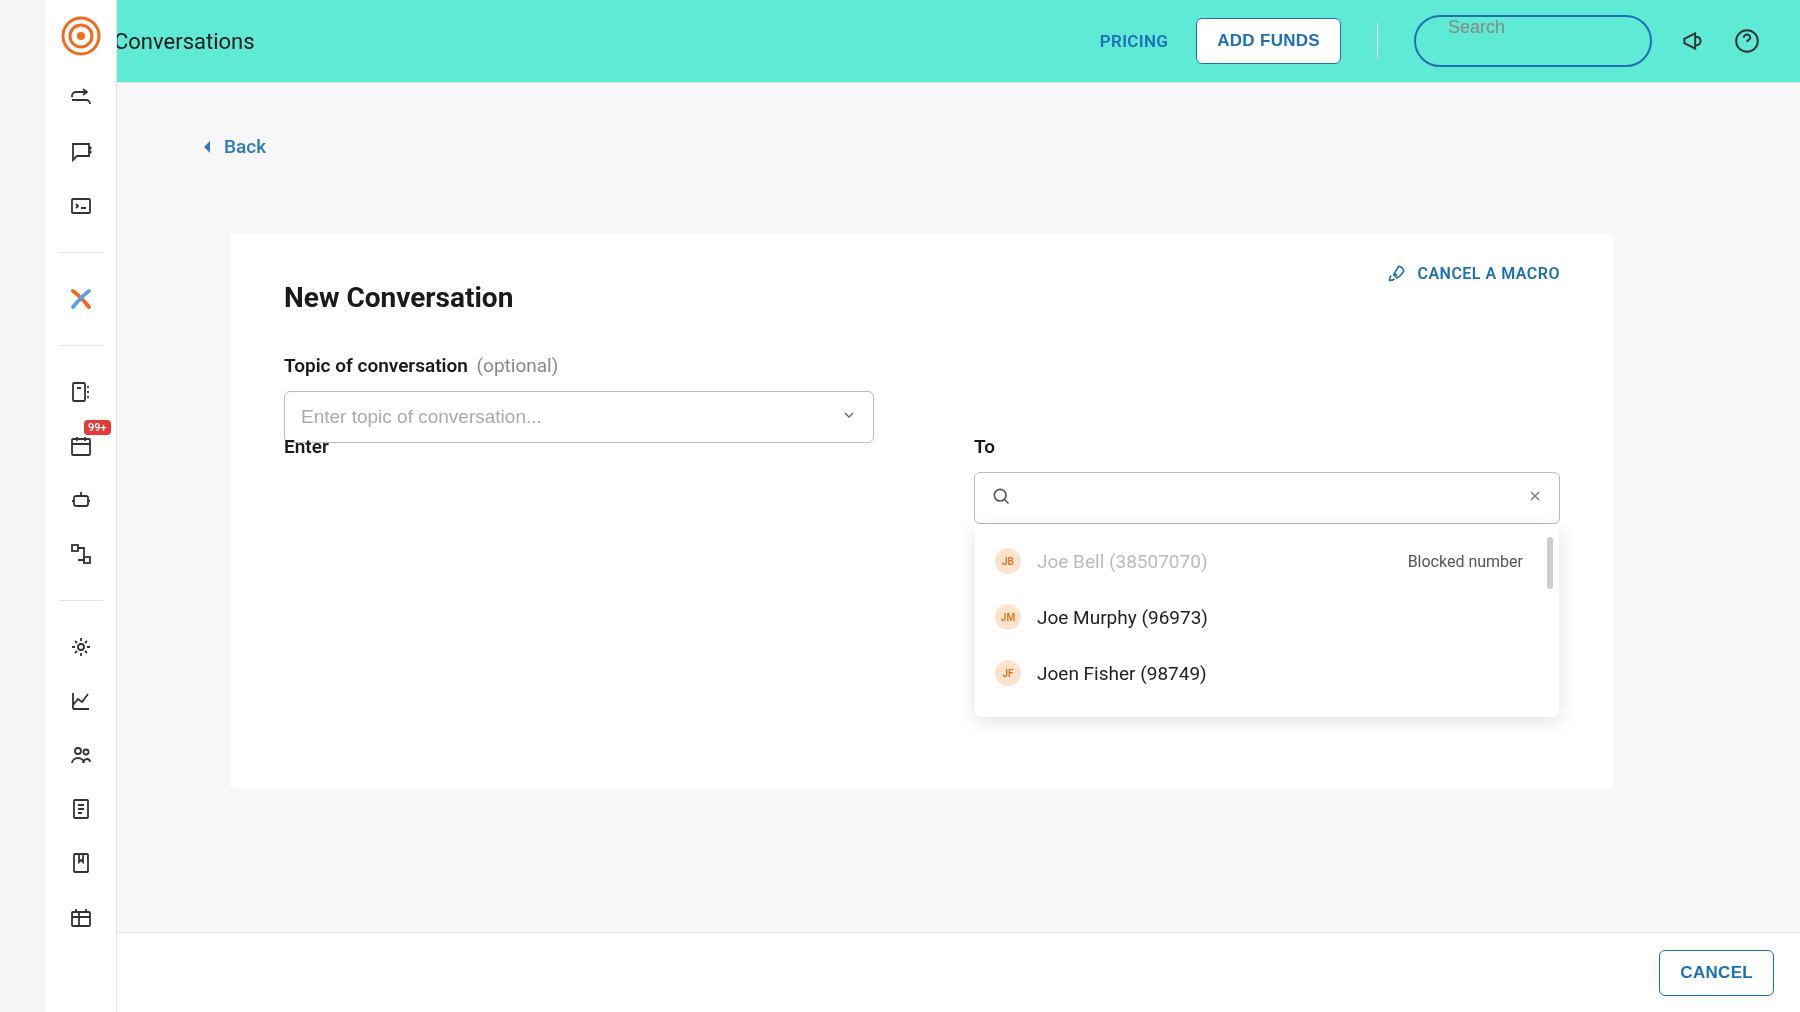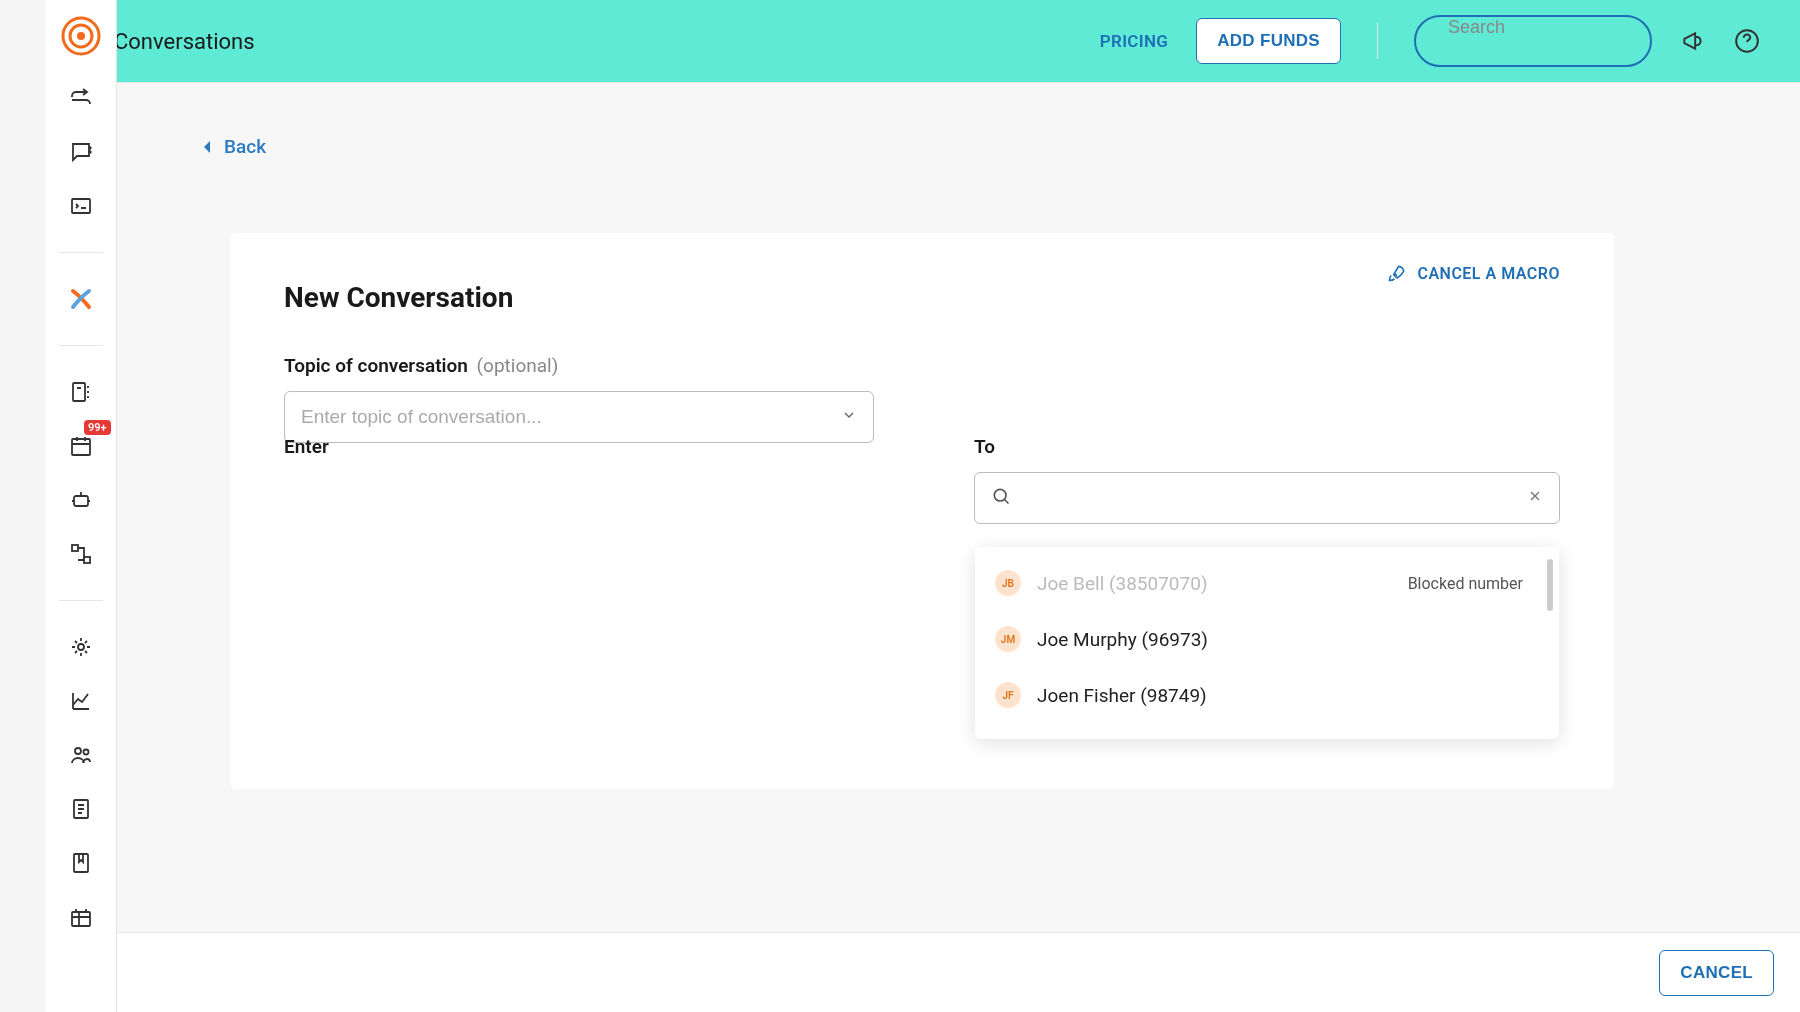--- a/index.html
+++ b/index.html
@@ -179,21 +179,20 @@
   .clear-x { margin-left: auto; cursor: pointer; }
 
   .dropdown {
     position: absolute;
     top: 52px; left: 0; right: 0;
     background: #fff;
     border-radius: 0 0 6px 6px;
     box-shadow: 0 4px 20px rgba(0,0,0,0.12);
     padding: 8px 0 16px;
     z-index: 100;
-    margin-top: 22px;
   }
   .scrollbar-track {
     position: absolute;
     right: 6px; top: 12px;
     width: 6px; height: 52px;
     background: #ccc; border-radius: 3px;
   }
   .dd-item {
     height: 56px;
     display: flex; align-items: center;

